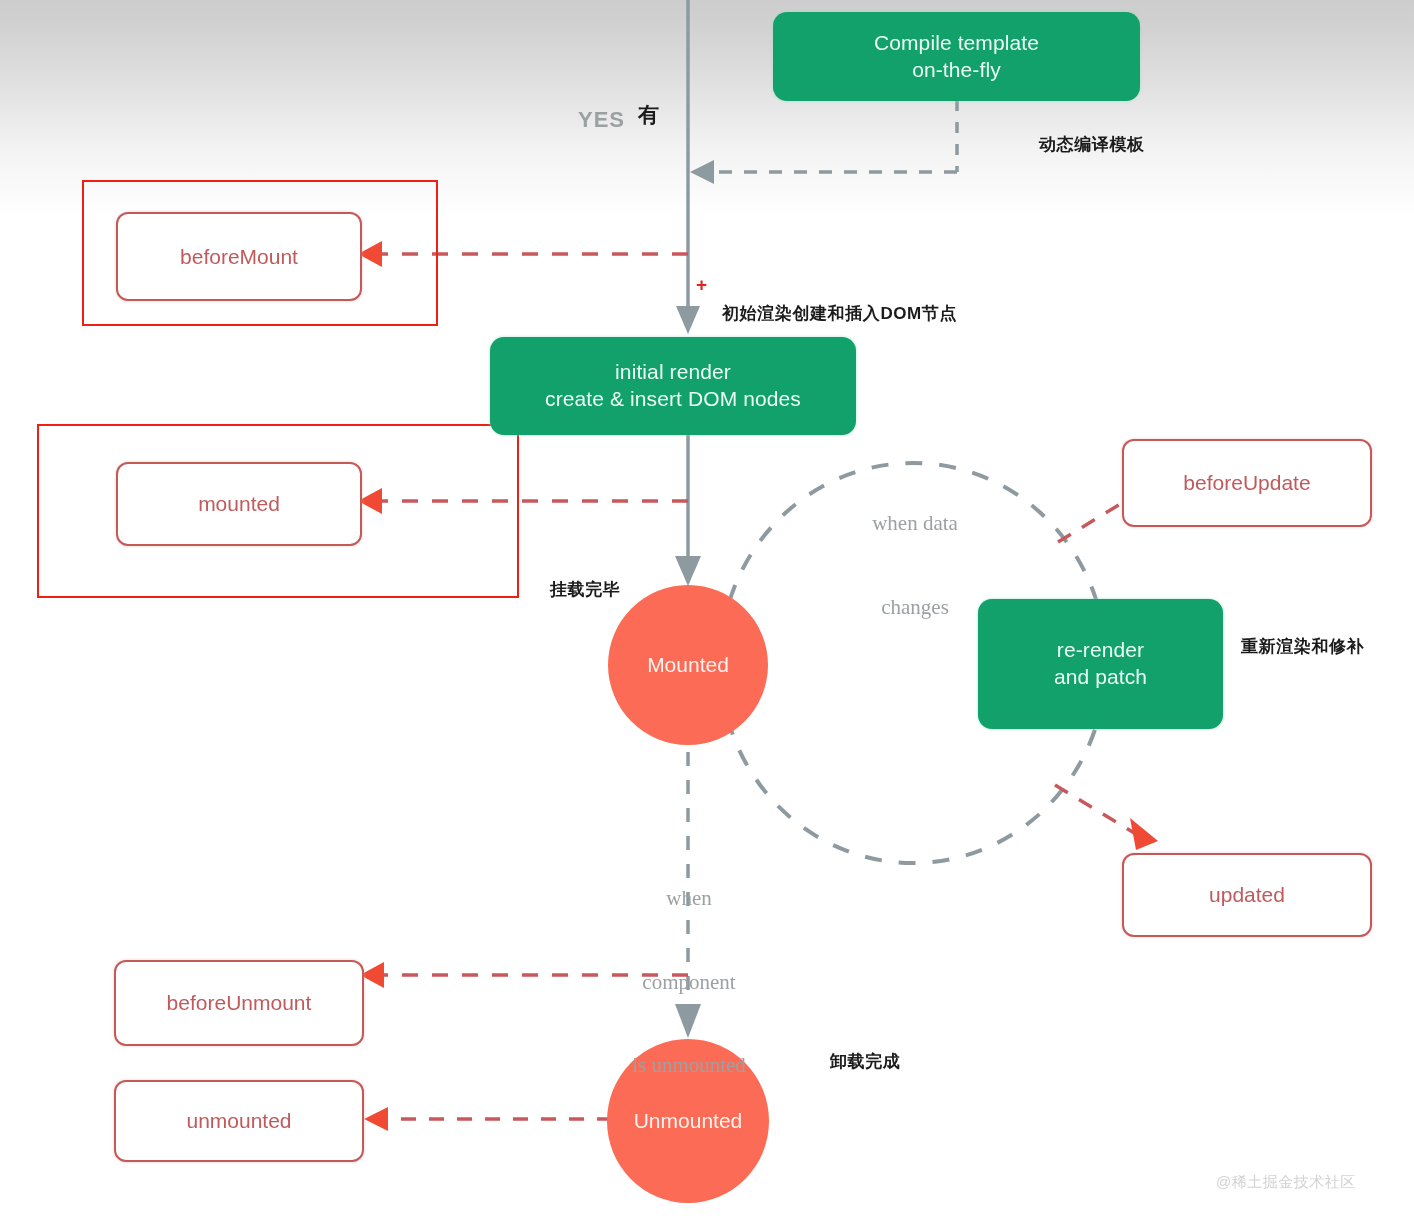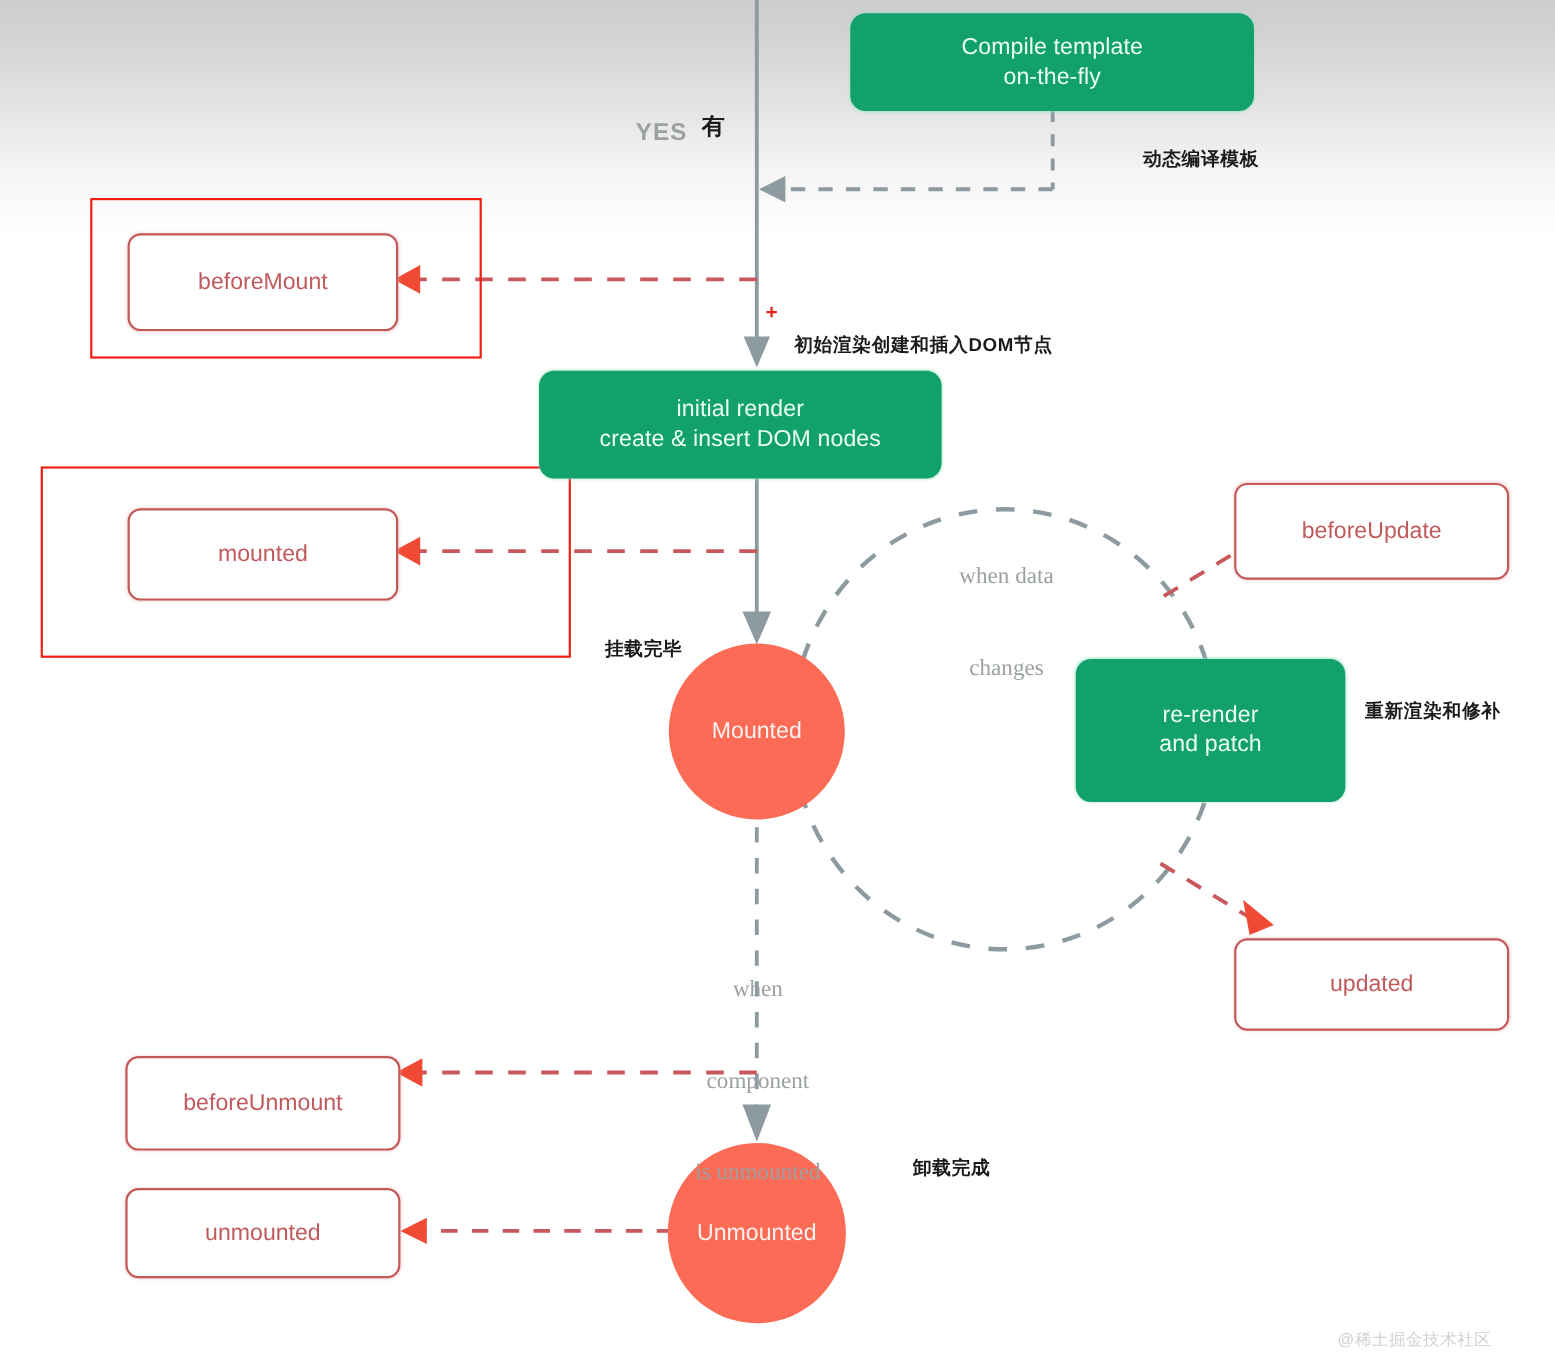--- a/index.html
+++ b/index.html
@@ -253,15 +253,15 @@
   <div class="label label-cn" style="left:722px; top:302px;text-align:right;">初始渲染创建和插入DOM节点</div>
 
   <div class="label label-cn" style="left:550px; top:578px;">挂载完毕</div>
 
   <div class="label label-cn" style="left:1241px; top:635px;">重新渲染和修补</div>
 
   <div class="label label-cn" style="left:794px; top:1050px;margin-left:36px;">卸载完成</div>
 
   <div class="plus-mark" style="left:696px; top:275px;">+</div>
 
-  <div class="watermark" style="left:1216px; top:1173px;margin-top:36px;">@稀土掘金技术社区</div>
+  <div class="watermark" style="left:1216px; top:1173px;">@稀土掘金技术社区</div>
 
 </div>
 
 </body></html>

